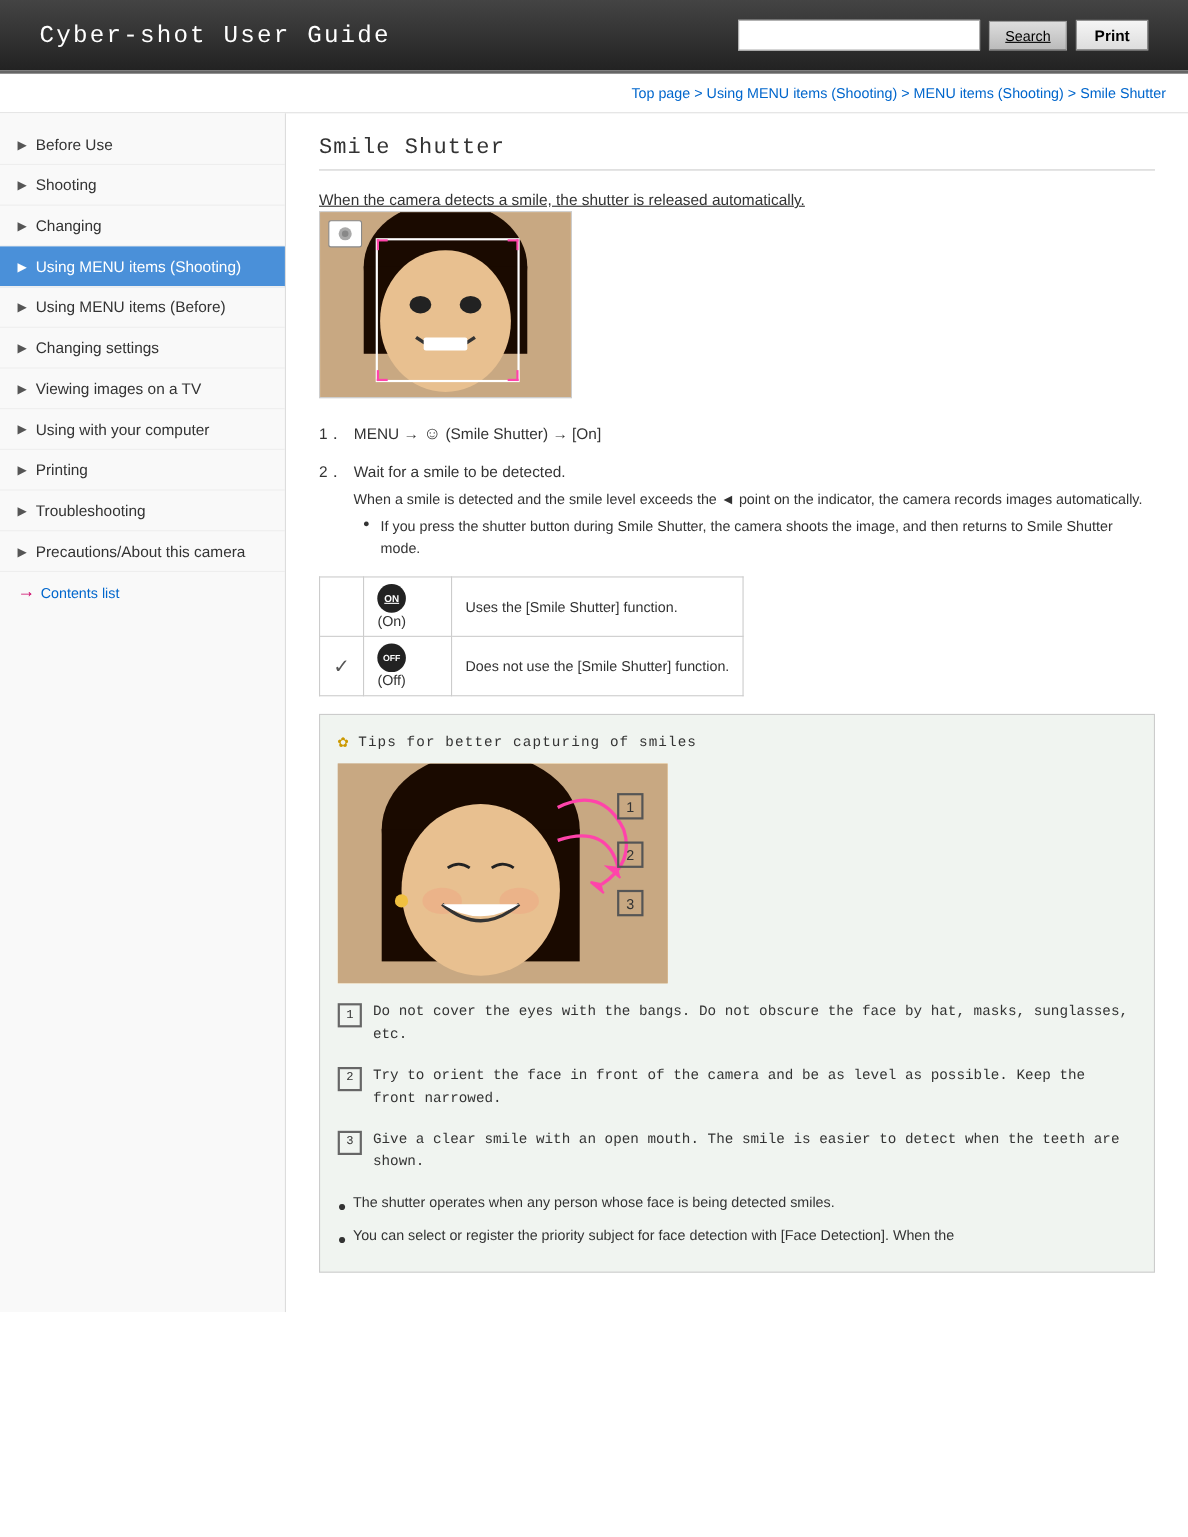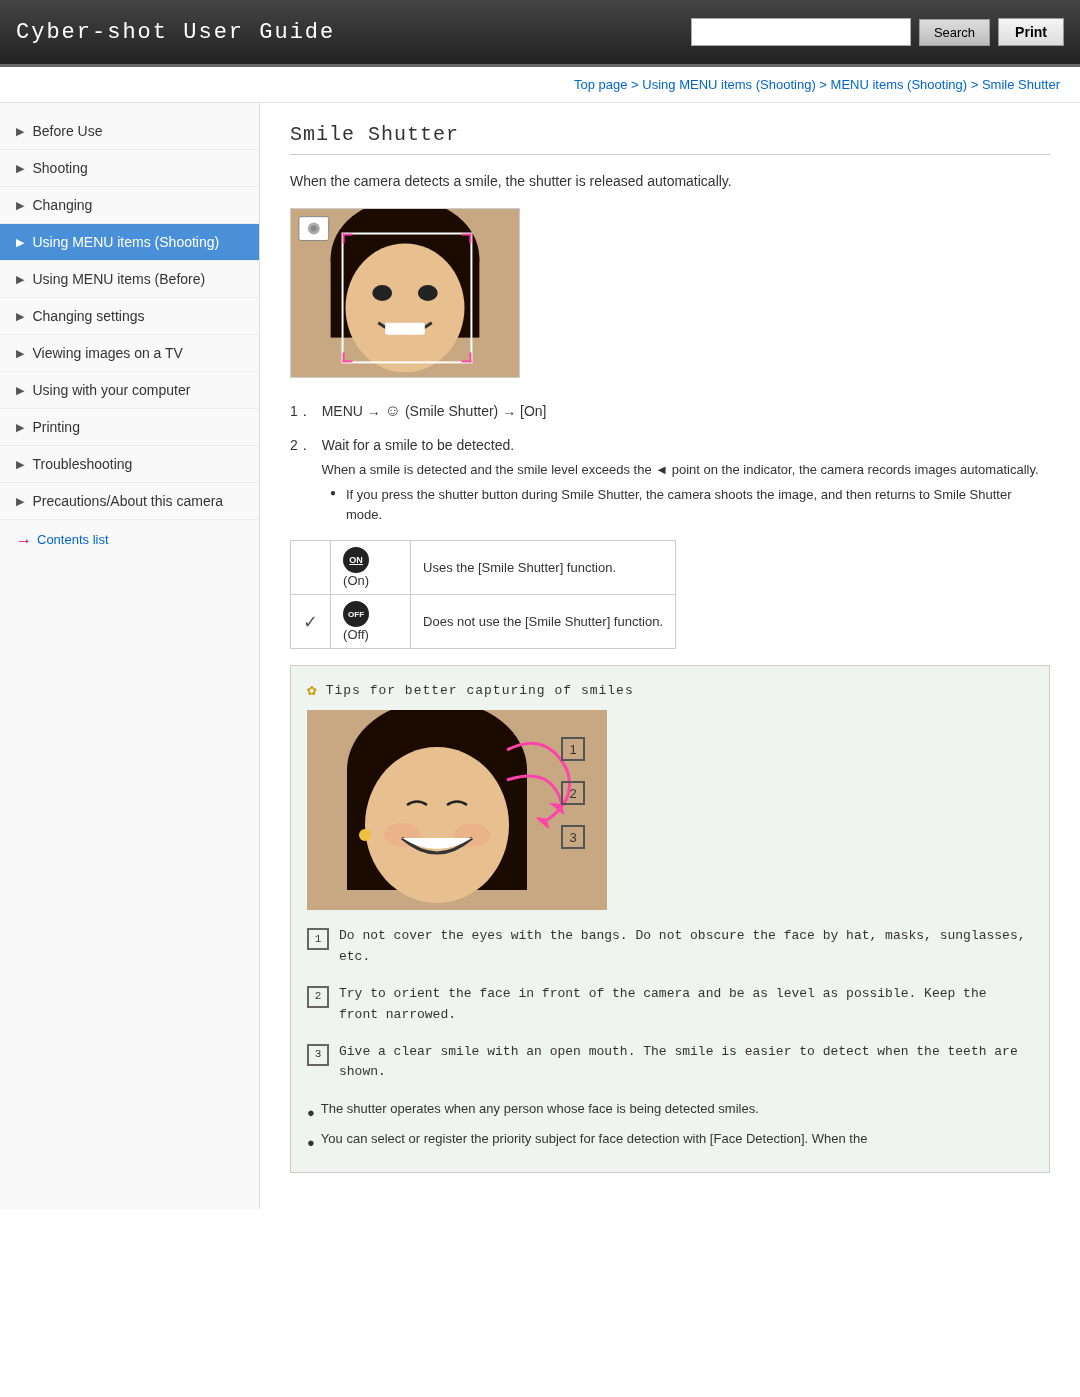--- a/index.html
+++ b/index.html
@@ -1,21 +1,21 @@
 <!DOCTYPE html>
 <html><head>
   <meta charset="utf-8">
   <style>
     * { margin: 0; padding: 0; box-sizing: border-box; }
     body { font-family: Arial, sans-serif; font-size: 14px; color: #333; background: #fff; width: 1080px; }
 
     
     .header {
       background: linear-gradient(to bottom, #444, #222);
-      padding: 18px 16px;
+      padding: 18px 36px;
       display: flex;
       align-items: center;
       justify-content: space-between;
       border-bottom: 3px solid #666;
     }
     .header-title {
       color: #fff;
       font-size: 22px;
       font-family: 'Courier New', monospace;
       letter-spacing: 2px;
@@ -31,20 +31,21 @@
       border: 1px solid #aaa;
       font-size: 14px;
       background: #fff;
     }
     .search-btn {
       padding: 5px 14px;
       background: linear-gradient(to bottom, #ddd, #bbb);
       border: 1px solid #999;
       font-size: 13px;
       cursor: pointer;
+      text-decoration: underline;
     }
     .print-btn {
       padding: 5px 16px;
       background: linear-gradient(to bottom, #f5f5f5, #ddd);
       border: 1px solid #999;
       font-size: 14px;
       cursor: pointer;
       font-weight: bold;
     }
 
@@ -113,23 +114,23 @@
     .page-title {
       font-size: 20px;
       font-family: 'Courier New', monospace;
       letter-spacing: 1px;
       font-weight: normal;
       margin-bottom: 16px;
       padding-bottom: 8px;
       border-bottom: 1px solid #ccc;
     }
     .intro-text {
-      margin-bottom: 16px;
       font-size: 14px;
       line-height: 1.5;
+      text-decoration: underline;
     }
 
     
     .camera-image {
       width: 230px;
       height: 170px;
       background: #ddd;
       margin-bottom: 20px;
       position: relative;
       overflow: hidden;

